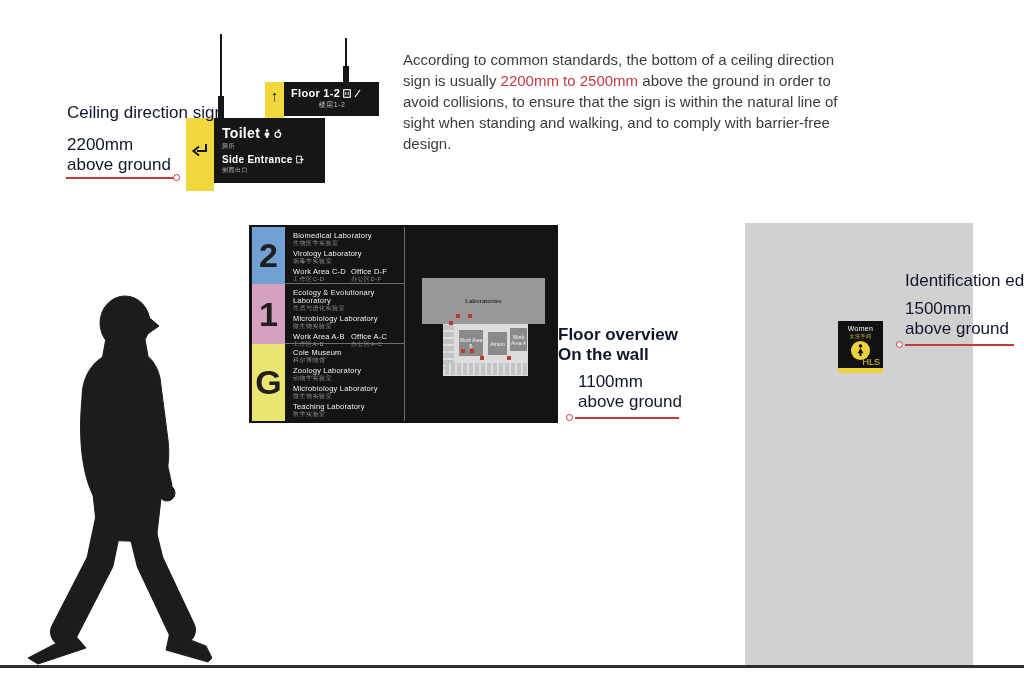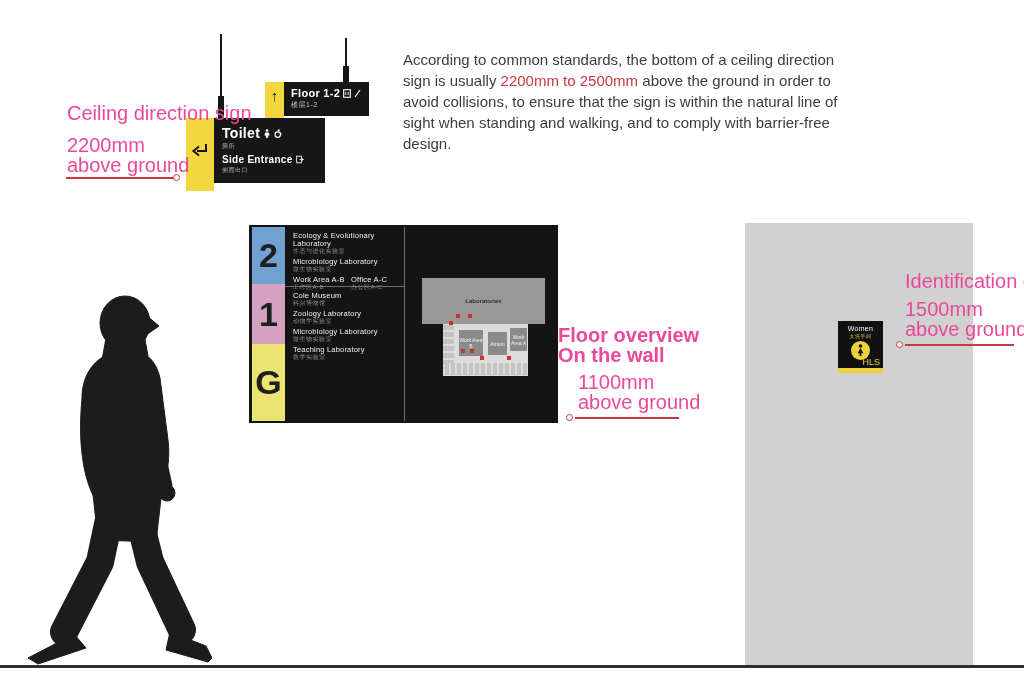--- a/index.html
+++ b/index.html
@@ -14,21 +14,21 @@
   
   .rod { position:absolute; background:#161616; }
   .tab { position:absolute; background:#f2d73f; text-align:center; }
   .blackpanel { position:absolute; background:#161616; color:#fff; }
   .up-arrow { font-size:15px; font-weight:bold; color:#161616; padding-top:5px; display:block; }
   .sign-title { font-size:11px; font-weight:bold; letter-spacing:.3px; display:flex; align-items:center; gap:3px; }
   .sign-sub { font-size:7px; color:#c2c2c2; margin-top:1px; letter-spacing:.5px; }
   .row-zh { font-size:6px; color:#b5b5b5; margin:1px 0 3px 0; letter-spacing:.5px; }
 
   
-  .red-label { position:absolute; color:#ec4899; font-size:20px; line-height:20px; white-space:nowrap; }
+  .red-label { position:absolute; color:#0f172a; font-size:17px; line-height:20px; white-space:nowrap; }
   .leader-line { position:absolute; height:2px; background:#c5393f; }
   .leader-ring { position:absolute; width:7px; height:7px; border:1.5px solid #c5393f; border-radius:50%; background:#fff; }
 
   
   .para { position:absolute; font-size:15px; line-height:21px; color:#3c3c3c; }
 
   
   .floor-panel { position:absolute; left:249px; top:225px; width:309px; height:198px; background:#141414; }
   .band { position:absolute; left:3px; width:33px; display:flex; align-items:center; justify-content:center;
           font-size:34px; font-weight:600; color:#1e1e1e; }
@@ -76,21 +76,21 @@
 <div class="canvas">
 
   <div class="rod" style="left:220px; top:34px; width:2px; height:84px;"></div>
   <div class="rod" style="left:218px; top:96px; width:6px; height:22px;"></div>
   <div class="rod" style="left:345px; top:38px; width:2px; height:44px;"></div>
   <div class="rod" style="left:343px; top:66px; width:6px; height:16px;"></div>
 
   <div class="tab" style="left:265px; top:82px; width:19px; height:43px;">
     <span class="up-arrow">↑</span>
   </div>
-  <div class="blackpanel" style="left:284px; top:82px; width:85px; height:34px; padding:5px 6px 0 7px;">
+  <div class="blackpanel" style="left:284px; top:82px; width:95px; height:34px; padding:5px 6px 0 7px;text-align:center;">
     <div class="sign-title">
       <span>Floor 1-2</span>
       <svg width="8" height="9" viewBox="0 0 8 9">
           <rect x="0.7" y="0.7" width="6.6" height="7.6" fill="none" stroke="#fff" stroke-width="1.1"></rect>
           <path d="M2.8,3 v3 M5.2,3 v3" stroke="#fff" stroke-width="0.9" fill="none"></path>
         </svg>
       <svg width="7" height="9" viewBox="0 0 7 9">
           <path d="M6,1 L1,8" stroke="#fff" stroke-width="1.2"></path>
         </svg>
     </div>
@@ -138,20 +138,36 @@
   <p class="para" style="left:403px; top:49px; width:462px;">
     <span>According to common standards, the bottom of a ceiling direction sign is usually </span><span class="red">2200mm to 2500mm</span><span> above the ground in order to avoid collisions, to ensure that the sign is within the natural line of sight when standing and walking, and to comply with barrier-free design.</span>
   </p>
 
   <div class="floor-panel">
     <div class="band band-2">2</div>
     <div class="band band-1">1</div>
     <div class="band band-g">G</div>
 
     <div class="floor-list">
+      <div class="floor-sec sec-2">
+        <div class="en">Biomedical Laboratory</div>
+        <div class="zh">生物医学实验室</div>
+        <div class="en">Virology Laboratory</div>
+        <div class="zh">病毒学实验室</div>
+        <div class="two-col">
+          <div class="c1">
+            <div class="en">Work Area C-D</div>
+            <div class="zh">工作区C-D</div>
+          </div>
+          <div class="c2">
+            <div class="en">Office D-F</div>
+            <div class="zh">办公区D-F</div>
+          </div>
+        </div>
+      </div>
       <div class="floor-sec sec-1">
         <div class="en">Ecology &amp; Evolutionary Laboratory</div>
         <div class="zh">生态与进化实验室</div>
         <div class="en">Microbiology Laboratory</div>
         <div class="zh">微生物实验室</div>
         <div class="two-col">
           <div class="c1">
             <div class="en">Work Area A-B</div>
             <div class="zh">工作区A-B</div>
           </div>

